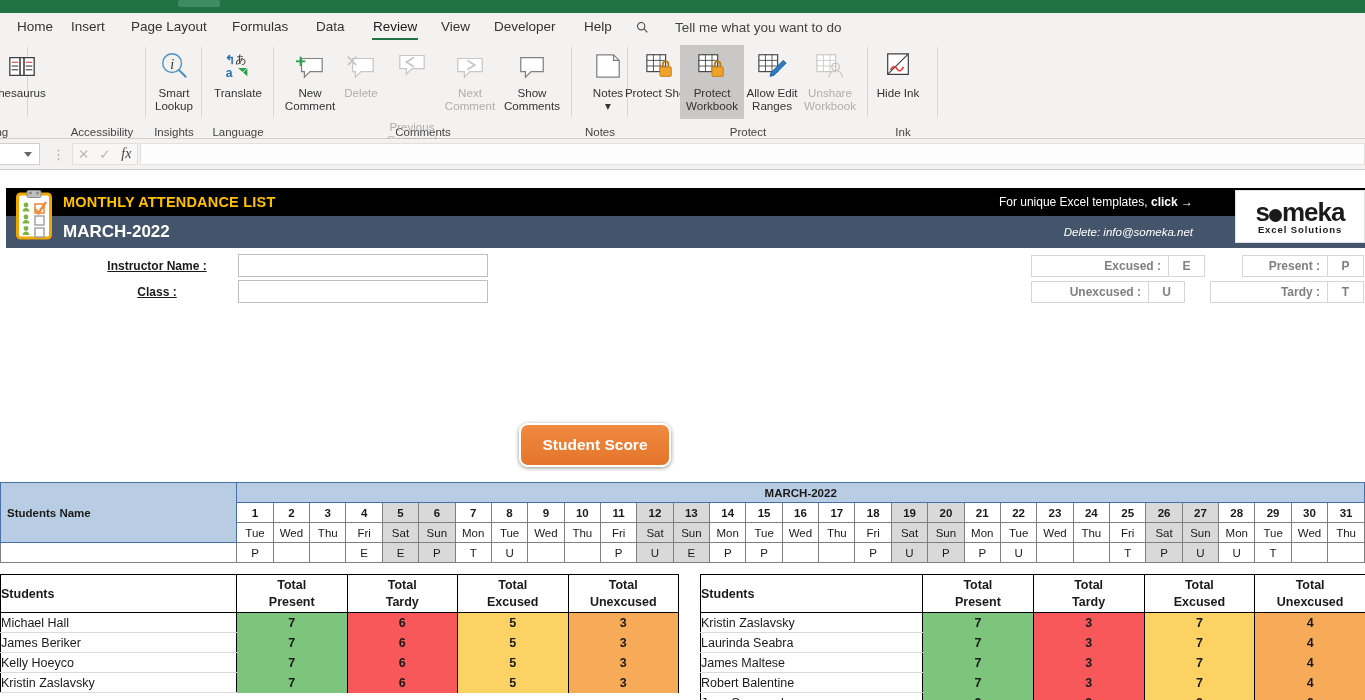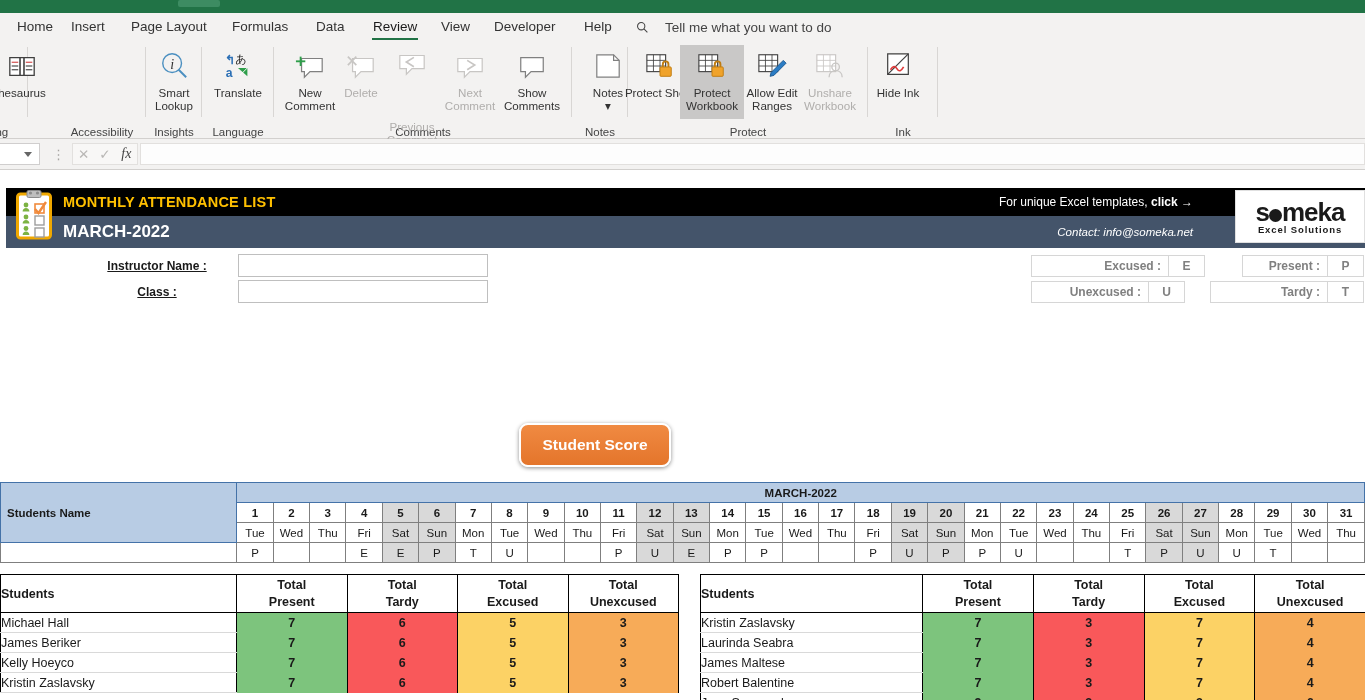--- a/index.html
+++ b/index.html
@@ -30,21 +30,21 @@
     font-size: 13.5px; color: #333; padding: 0 9px; cursor: pointer;
     white-space: nowrap;
   }
   .tab.active { color: #1b1b1b; font-weight: 400; }
   .tab.active::after {
     content: ""; position: absolute; left: 8px; right: 8px; bottom: 1px;
     height: 2.5px; background: #217346;
   }
   .tellme-wrap {
     position: absolute; left: 636px; top: 0; height: 28px;
-    display: flex; align-items: center; gap: 16px;
+    display: flex; align-items: center; gap: 26px;
     font-size: 13.5px; color: #444;
   }
 
   
   .ribbon {
     position: absolute; left: 0; top: 41px; width: 1365px; height: 98px;
     background: #f3f2f1; border-bottom: 1px solid #d2d0ce;
   }
   .rgroup { position: absolute; top: 0; height: 98px; }
   .rgroup .glabel {
@@ -461,21 +461,21 @@
     </g>
     <rect x="19" y="14" width="9" height="9" fill="#fff" stroke="#f08a3c" stroke-width="1.6"></rect>
     <path d="M19 19 L22.5 23 L30 12" fill="none" stroke="#f08a3c" stroke-width="2.4"></path>
     <rect x="19" y="26" width="9" height="9" fill="#fff" stroke="#9e9e9e" stroke-width="1.4"></rect>
     <rect x="19" y="38" width="9" height="9" fill="#fff" stroke="#9e9e9e" stroke-width="1.4"></rect>
   </svg>
 
   <div class="banner-title">MONTHLY ATTENDANCE LIST</div>
   <div class="banner-month">MARCH-2022</div>
   <div class="banner-cta"><span>For unique Excel templates, </span><b>click →</b></div>
-  <div class="banner-contact">Contact: info@someka.net</div>
+  <div class="banner-contact">Delete: info@someka.net</div>
 
   <div class="logo-box">
     <div class="logo-main">s<span class="logo-dot"></span>meka</div>
     <div class="logo-sub">Excel Solutions</div>
   </div>
 
   <div class="lblcell" style="left:100px; top:86px; width:114px;">Instructor Name :</div>
   <div class="inputcell" style="left:238px; top:84px; width:250px; height:23px;"></div>
   <div class="lblcell" style="left:100px; top:112px; width:114px;">Class :</div>
   <div class="inputcell" style="left:238px; top:110px; width:250px; height:23px;"></div>

